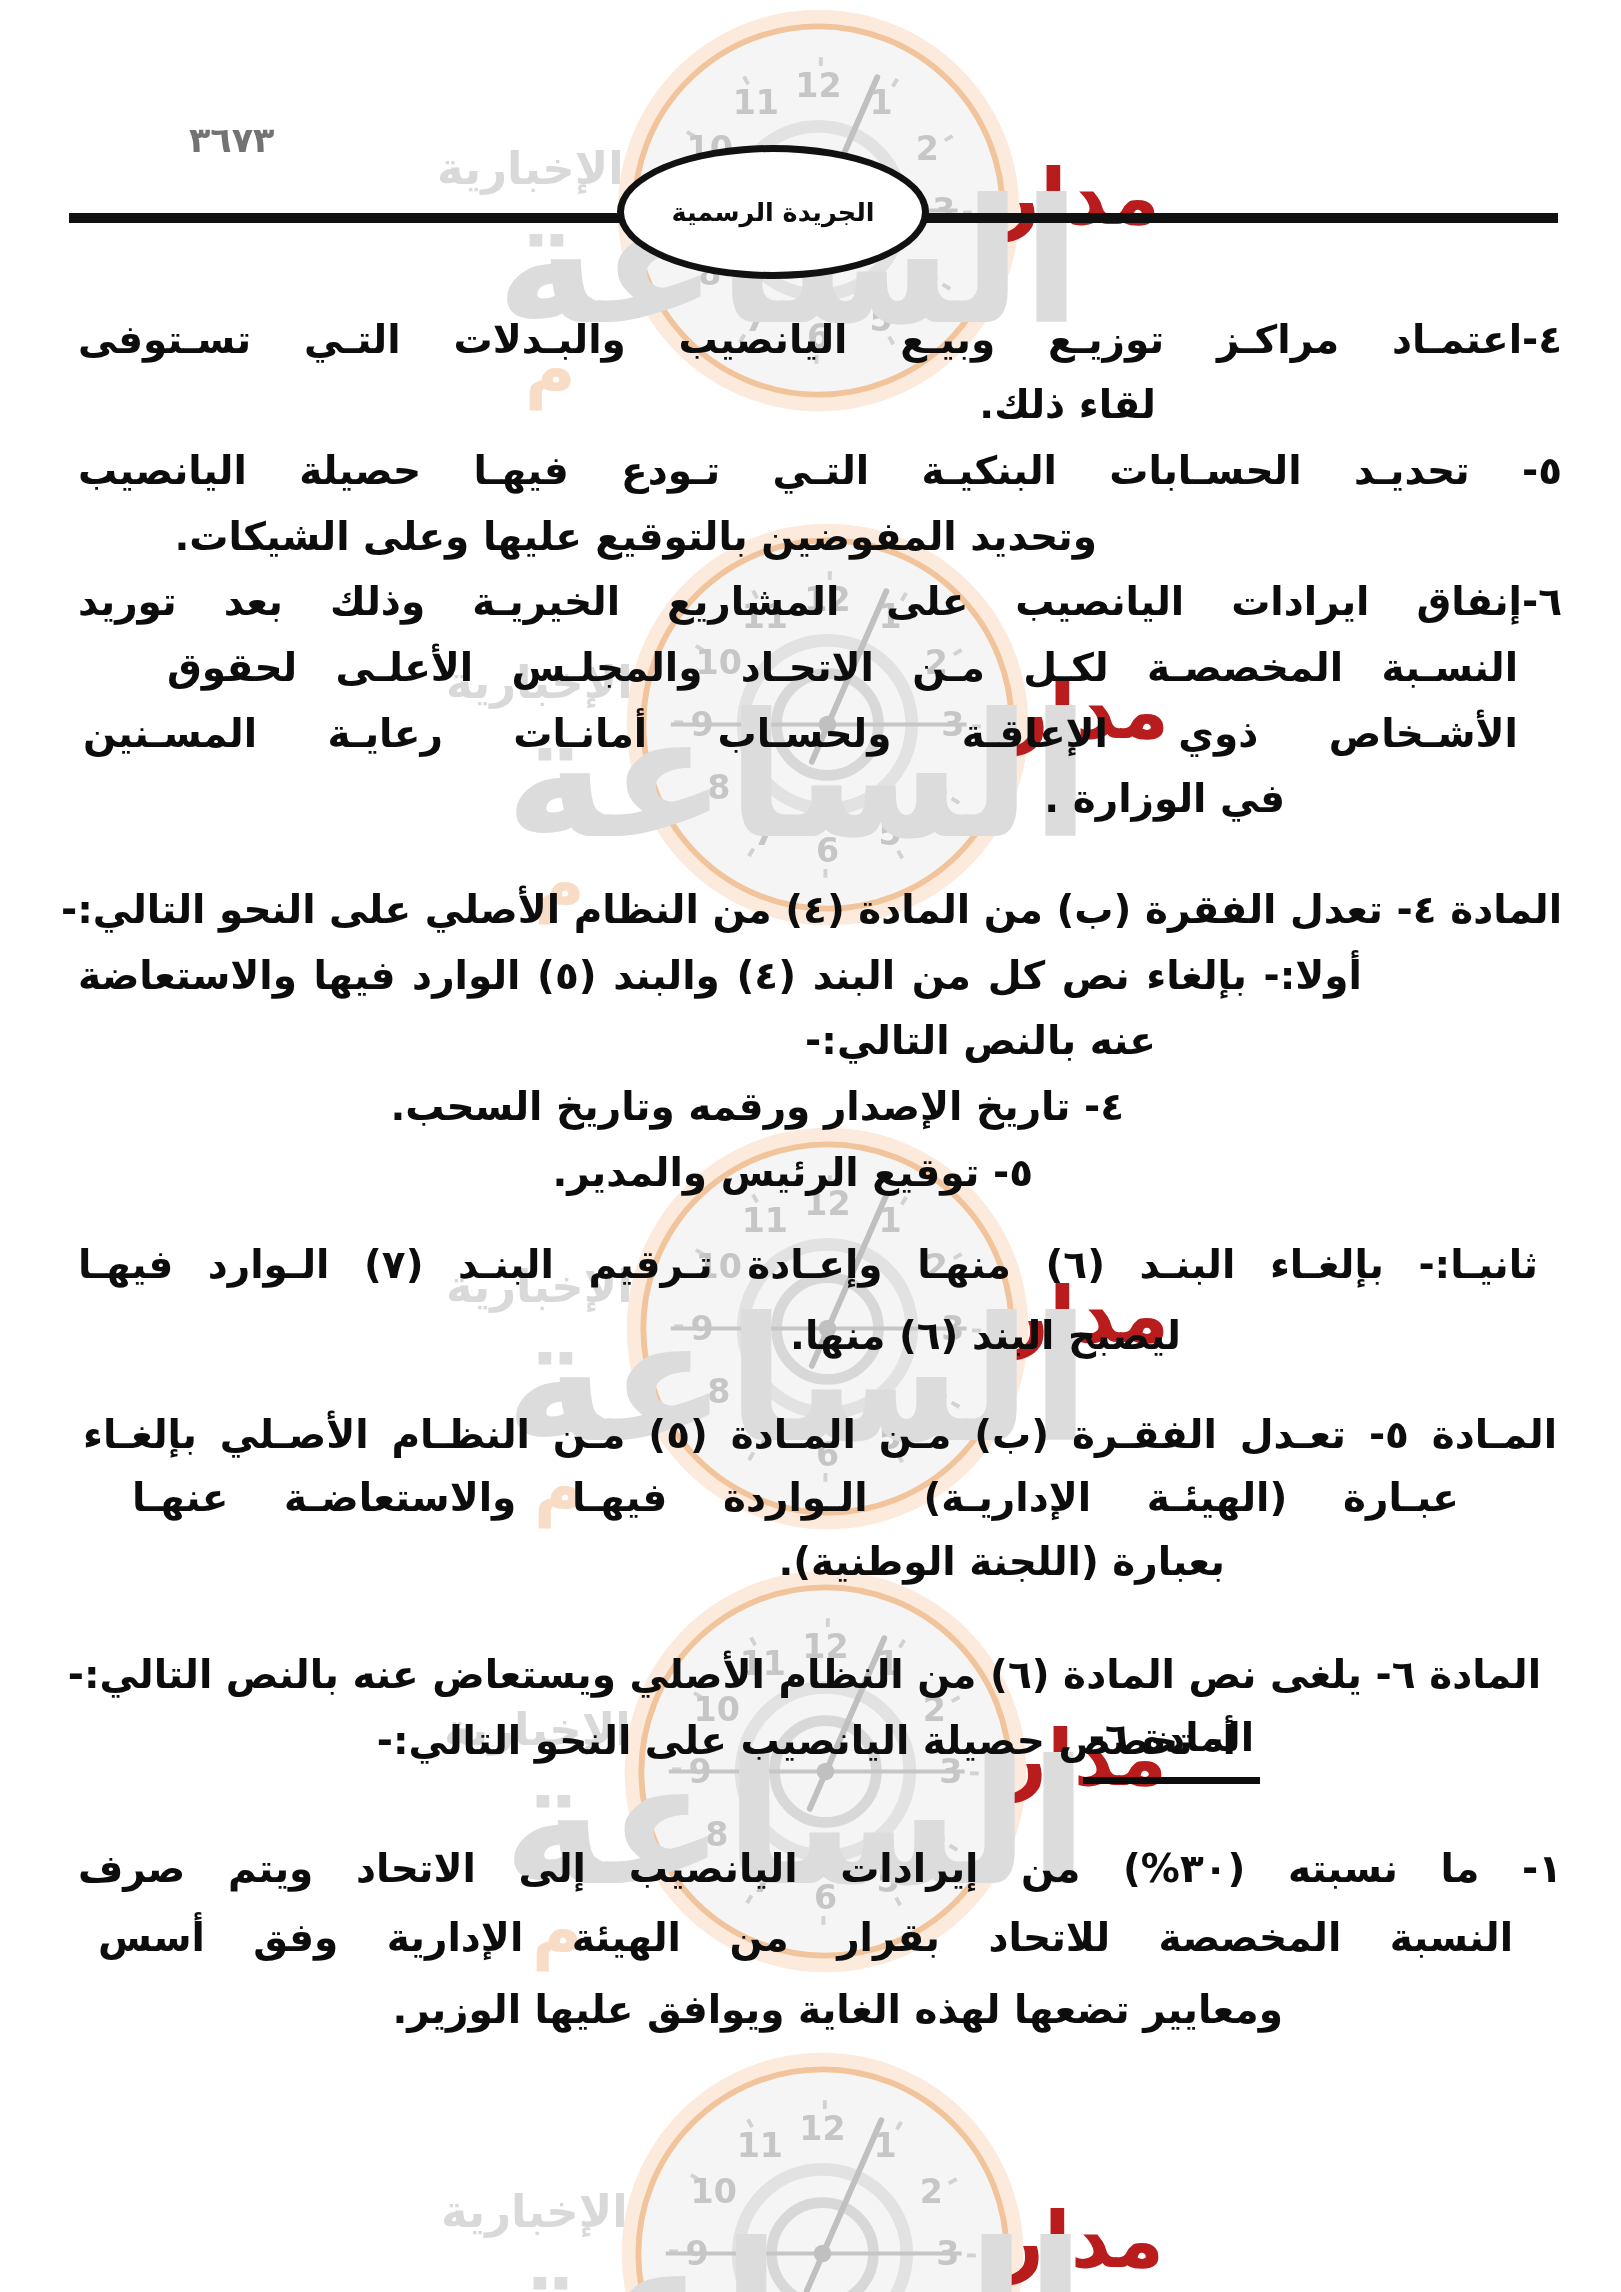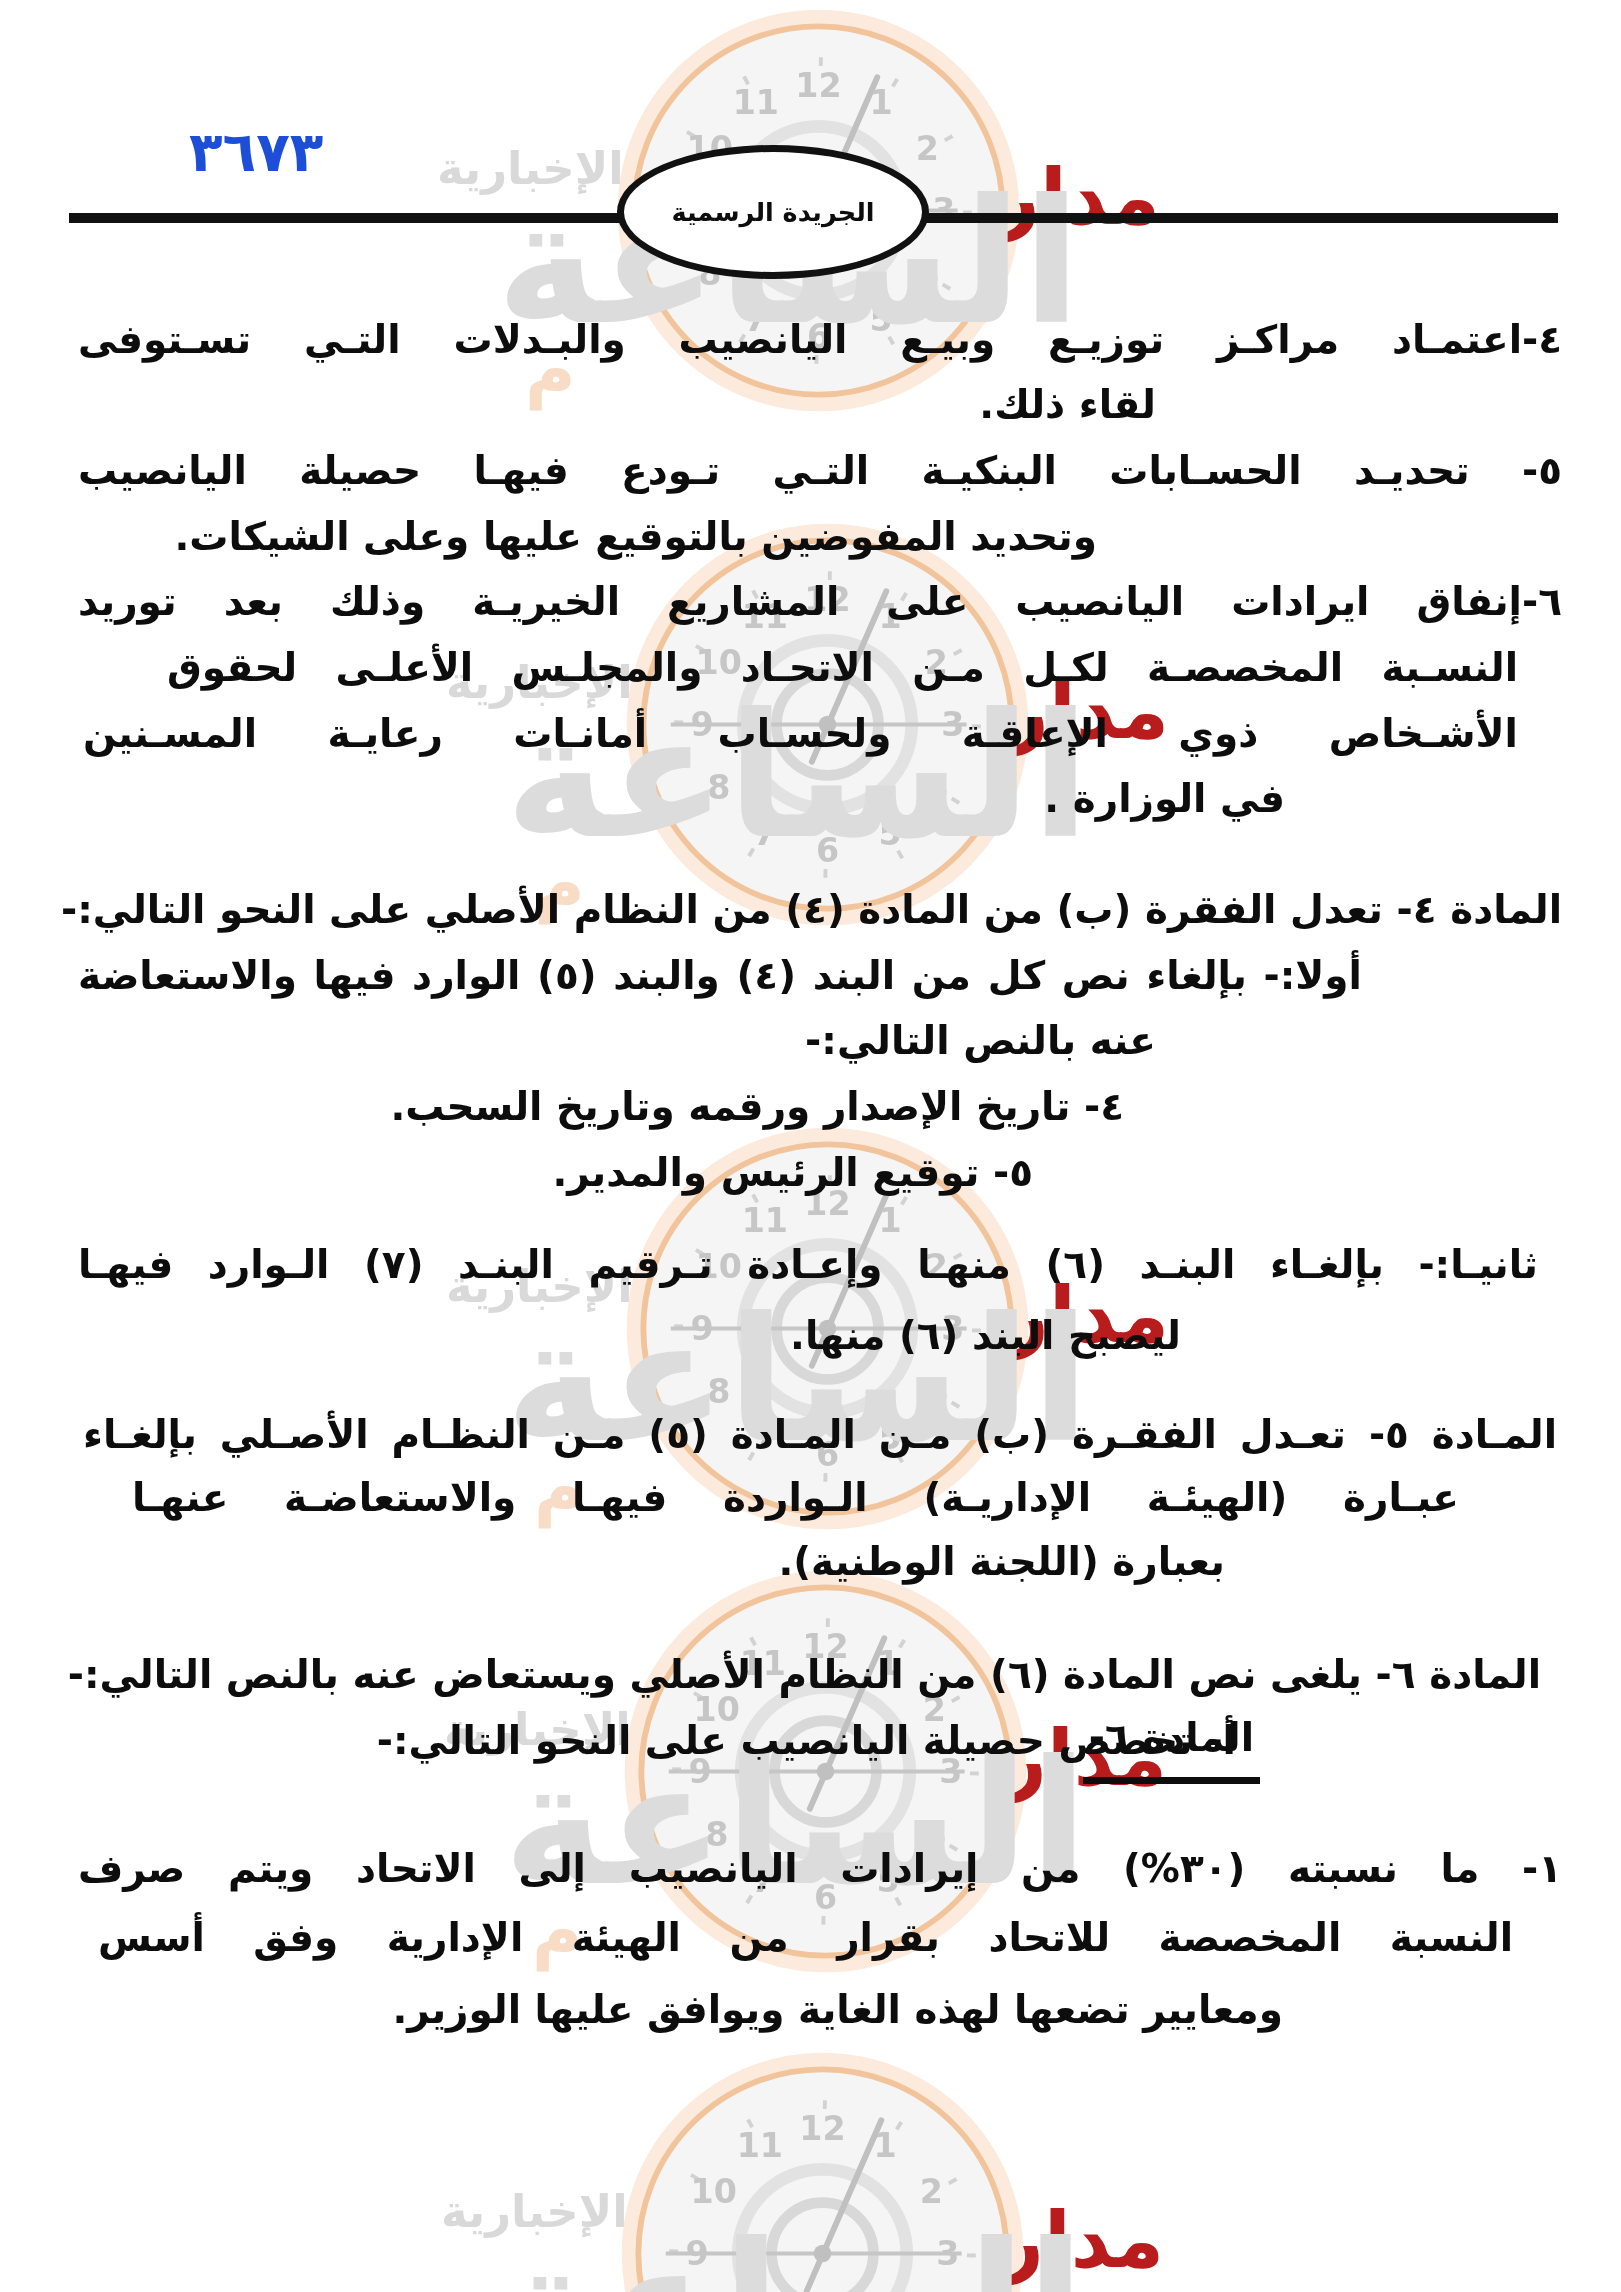--- a/index.html
+++ b/index.html
@@ -3,22 +3,22 @@
 <meta charset="utf-8">
 <style>
   html,body{margin:0;padding:0;background:#888;}
   .page{
     position:relative;width:1621px;height:2293px;background:#ffffff;
     overflow:hidden;font-family:"DejaVu Sans",sans-serif;font-weight:bold;
     color:#0d0d0d;direction:rtl;
   }
   
   .page-number{
-    position:absolute;left:189px;top:120px;font-size:55px;letter-spacing:3.9px;
-    z-index:3;color:#1d4ed8;
+    position:absolute;left:189px;top:120px;font-size:35px;letter-spacing:3.9px;
+    z-index:3;color:#737373;
   }
   .header-rule{
     position:absolute;top:213px;left:69px;right:63px;height:9.8px;background:#111;z-index:2;
   }
   .gazette-seal{
     position:absolute;left:617px;top:145px;width:298px;height:120px;
     border:7.8px solid #111;border-radius:50%;background:#fff;z-index:3;
     display:flex;align-items:center;justify-content:center;
   }
   .gazette-seal span{font-size:25.5px;}

